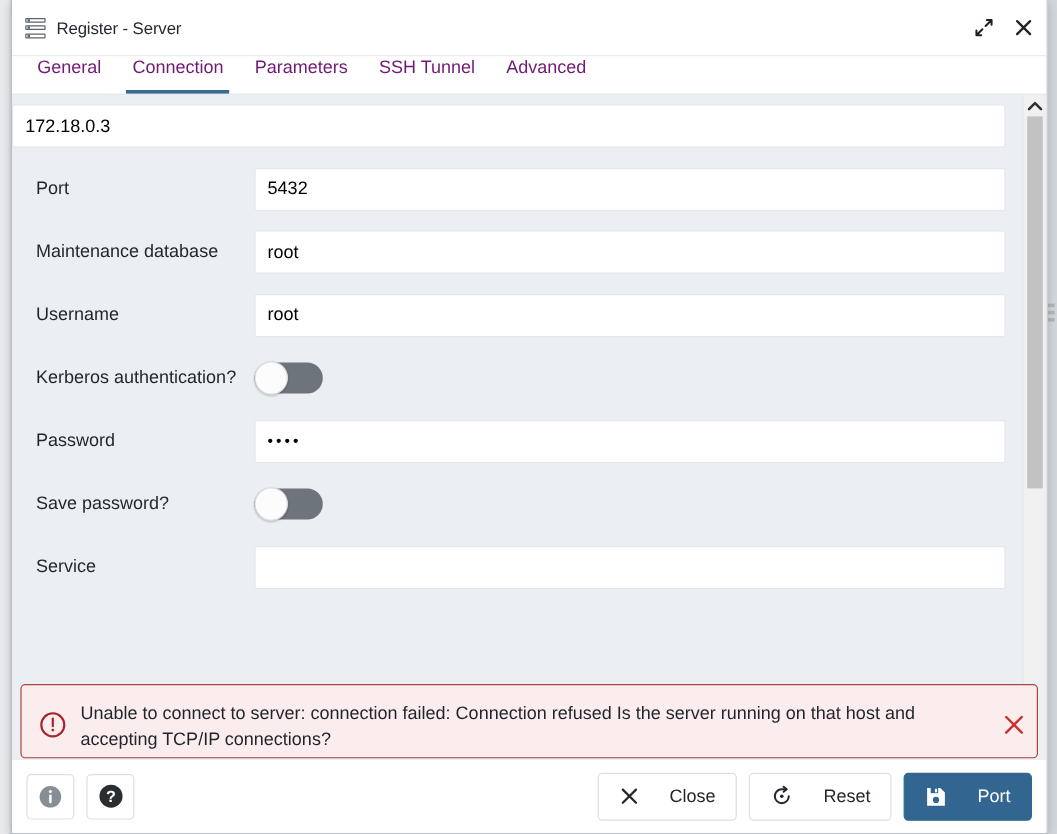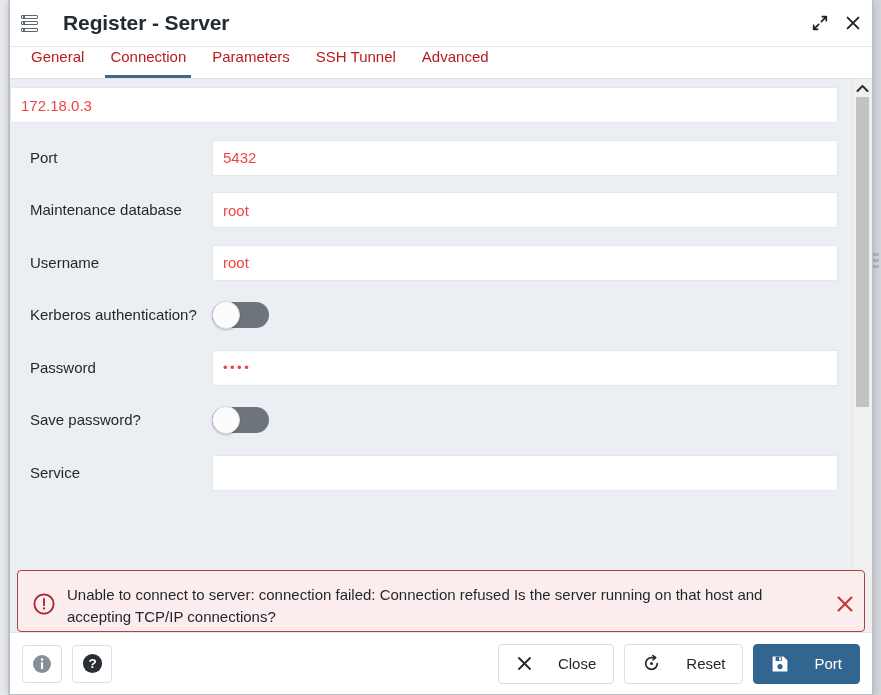--- a/index.html
+++ b/index.html
@@ -56,39 +56,38 @@
   }
   .title-icon span {
     display: block; height: 4px; border: 1px solid #5d646b;
     border-radius: 1px; background: #fff;
   }
   .title-icon span::after {
     content: ""; display: block; width: 2px; height: 2px;
     background: #5d646b; margin: 0 0 0 1px;
   }
   .title-text {
-    font-size: 21px; font-weight: bold; color: #232a31;
+    font-size: 14px; font-weight: normal; color: #232a31;
     letter-spacing: -0.1px;
-    margin-left: 16px;
   }
   .title-actions { margin-left: auto; display: flex; align-items: center; gap: 15px; }
   .ticon { width: 18px; height: 18px; cursor: pointer; display:block; }
 
   
   .tabs {
     flex: 0 0 32px; height: 32px;
     display: flex; align-items: stretch;
     padding-left: 8px;
     border-bottom: 1px solid #dfe3e7;
     background: #fff;
   }
   .tab {
     padding: 0 13px 0 13px;
     display: flex; align-items: flex-start; padding-top: 1px;
-    font-size: 15px; color: #b91c1c;
+    font-size: 15px; color: #701a75;
     cursor: pointer; position: relative;
     white-space: nowrap;
   }
   .tab.active::after {
     content: ""; position: absolute; left: 8px; right: 8px; bottom: 0;
     height: 3px; background: #3a6a8e;
   }
 
   
   .body-wrap {
@@ -107,21 +106,21 @@
   }
   .row .lbl {
     flex: 0 0 202px;
     padding-left: 20px; padding-right: 10px;
     font-size: 15px; color: #1f252b; line-height: 18px;
   }
   .row .ctl { flex: 1 1 auto; }
   .inp {
     width: 100%; height: 36px;
     background: #fff; border: 1px solid #e3e6ea; border-radius: 2px;
-    font-size: 15px; color: #ef4444;
+    font-size: 15px; color: #000000;
     padding: 0 10px; outline: none;
     font-family: "Liberation Sans", sans-serif;
   }
   .inp.pw { letter-spacing: 2.5px; font-size: 13px; }
 
   .toggle {
     width: 57px; height: 26px; border-radius: 13px;
     background: #6d747b; position: relative; cursor: pointer;
     display: block;
   }

